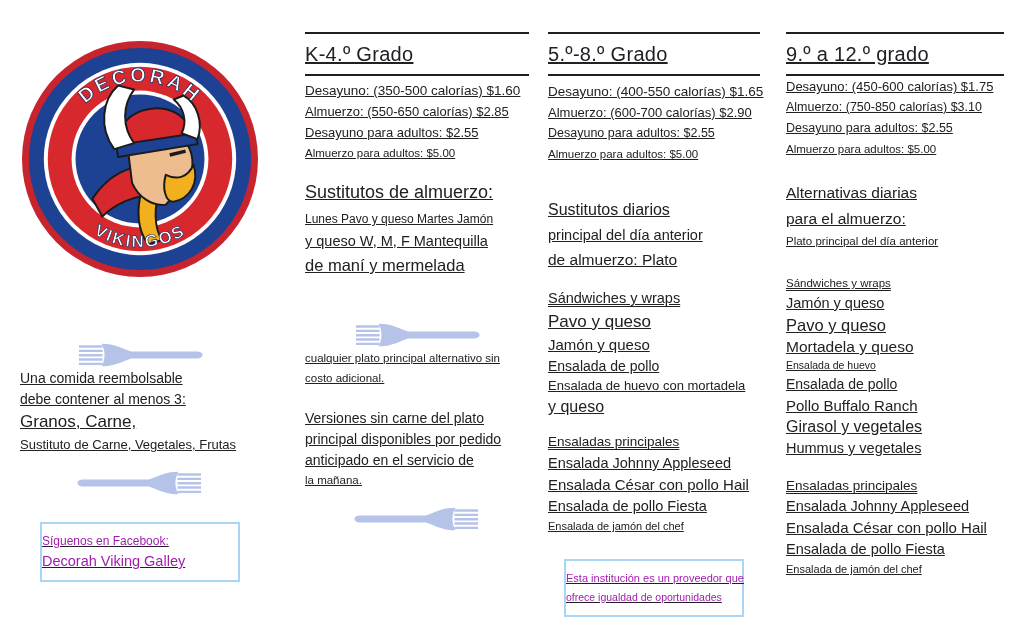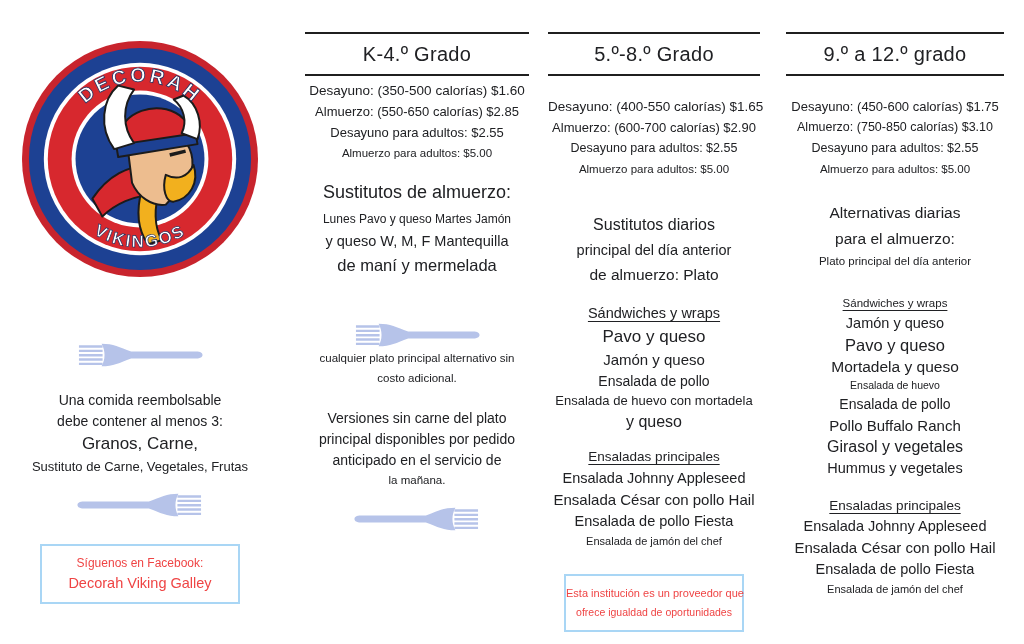--- a/index.html
+++ b/index.html
@@ -1,31 +1,31 @@
 <!DOCTYPE html>
 <html><head>
 <meta charset="utf-8">
 <style>
   html,body{margin:0;padding:0;}
   body{
     width:1024px;height:644px;background:#ffffff;
     font-family:"Liberation Sans","DejaVu Sans",sans-serif;
     color:#202124;position:relative;overflow:hidden;
   }
-  .col{position:absolute;top:30px;text-align:center;}
+  .col{position:absolute;top:30px;text-decoration:underline;}
   .col1{left:20px;width:240px;}
   .col2{left:305px;width:224px;}
   .col3{left:548px;width:212px;}
   .col4{left:786px;width:218px;}
   .rule{border-top:2px solid #1f1f1f;height:0;}
   .rule.first{margin-top:2px;}
   .hdr{font-size:20px;line-height:40px;letter-spacing:.3px;}
   .t{white-space:nowrap;}
   .u{text-decoration:underline;text-underline-offset:3px;}
-  .infobox{border:2px solid #a9d6f5;box-sizing:border-box;padding:8px 0;color:#ef4444;}
+  .infobox{border:2px solid #a9d6f5;box-sizing:border-box;padding:8px 0;color:#a21caf;}
   .fork{line-height:0;}
   .fork svg{display:block;margin:0 auto;}
   .logo-wrap{line-height:0;margin-top:10px;}
   .logo-wrap svg{display:block;margin:0 auto;}
 </style>
 </head>
 <body>
 
 <div>
 
@@ -63,21 +63,21 @@
       </svg>
     </div>
 
     <div class="fork" style="margin-top:64px">
       <svg width="128" height="26" viewBox="0 0 130 26" fill="#b6c3e9">
         <path d="M3 3.2h24v2.4H3zM3 7.6h24v2.4H3zM3 12h24v2.4H3zM3 16.4h24v2.4H3zM3 20.8h24v2.4H3z"></path>
         <path d="M26 1.5 C 38 1.5 44 5 56 9.5 L 122 9.5 C 126.5 9.5 128.5 11 128.5 13 C 128.5 15 126.5 16.5 122 16.5 L 56 16.5 C 44 21 38 24.5 26 24.5 C 30 17 30 9 26 1.5 Z"></path>
       </svg>
     </div>
 
-    <div class="t" style="margin-top:22px;font-size:14px;line-height:21px">Una comida reembolsable</div>
+    <div class="t" style="font-size:14px;line-height:21px">Una comida reembolsable</div>
     <div class="t" style="font-size:14px;line-height:21px">debe contener al menos 3:</div>
     <div class="t" style="font-size:17px;line-height:24px">Granos, Carne,</div>
     <div class="t" style="font-size:13px;line-height:21px">Sustituto de Carne, Vegetales, Frutas</div>
 
     <div class="fork" style="margin-top:15px">
       <svg width="128" height="26" viewBox="0 0 130 26" fill="#b6c3e9">
         <g transform="translate(130,0) scale(-1,1)">
           <path d="M3 3.2h24v2.4H3zM3 7.6h24v2.4H3zM3 12h24v2.4H3zM3 16.4h24v2.4H3zM3 20.8h24v2.4H3z"></path>
           <path d="M26 1.5 C 38 1.5 44 5 56 9.5 L 122 9.5 C 126.5 9.5 128.5 11 128.5 13 C 128.5 15 126.5 16.5 122 16.5 L 56 16.5 C 44 21 38 24.5 26 24.5 C 30 17 30 9 26 1.5 Z"></path>
         </g>
@@ -130,21 +130,21 @@
         </g>
       </svg>
     </div>
   </div>
 
   <div class="col col3">
     <div class="rule first"></div>
     <div class="hdr">5.º-8.º Grado</div>
     <div class="rule"></div>
 
-    <div style="margin-top:20px">
+    <div style="margin-top:5px">
       <div class="t" style="font-size:13.5px;line-height:21px">Desayuno: (400-550 calorías) $1.65</div>
       <div class="t" style="font-size:13px;line-height:21px">Almuerzo: (600-700 calorías) $2.90</div>
       <div class="t" style="font-size:12.5px;line-height:21px">Desayuno para adultos: $2.55</div>
       <div class="t" style="font-size:11.5px;line-height:21px">Almuerzo para adultos: $5.00</div>
     </div>
 
     <div class="t" style="margin-top:32px;font-size:16px;line-height:26px">Sustitutos diarios</div>
     <div class="t" style="font-size:14.5px;line-height:24px">principal del día anterior</div>
     <div class="t" style="font-size:15.5px;line-height:25px">de almuerzo: Plato</div>
 
@@ -165,21 +165,21 @@
       <div class="t" style="font-size:11px;line-height:18px">Esta institución es un proveedor que</div>
       <div class="t" style="font-size:10.5px;line-height:20px">ofrece igualdad de oportunidades</div>
     </div>
   </div>
 
   <div class="col col4">
     <div class="rule first"></div>
     <div class="hdr">9.º a 12.º grado</div>
     <div class="rule"></div>
 
-    <div style="margin-top:20px">
+    <div style="">
       <div class="t" style="font-size:13px;line-height:21px">Desayuno: (450-600 calorías) $1.75</div>
       <div class="t" style="font-size:12.5px;line-height:21px">Almuerzo: (750-850 calorías) $3.10</div>
       <div class="t" style="font-size:12.5px;line-height:21px">Desayuno para adultos: $2.55</div>
       <div class="t" style="font-size:11.5px;line-height:21px">Almuerzo para adultos: $5.00</div>
     </div>
 
     <div class="t" style="margin-top:20px;font-size:15.5px;line-height:26px">Alternativas diarias</div>
     <div class="t" style="font-size:15.5px;line-height:25px">para el almuerzo:</div>
     <div class="t" style="font-size:11.5px;line-height:20px">Plato principal del día anterior</div>
 

